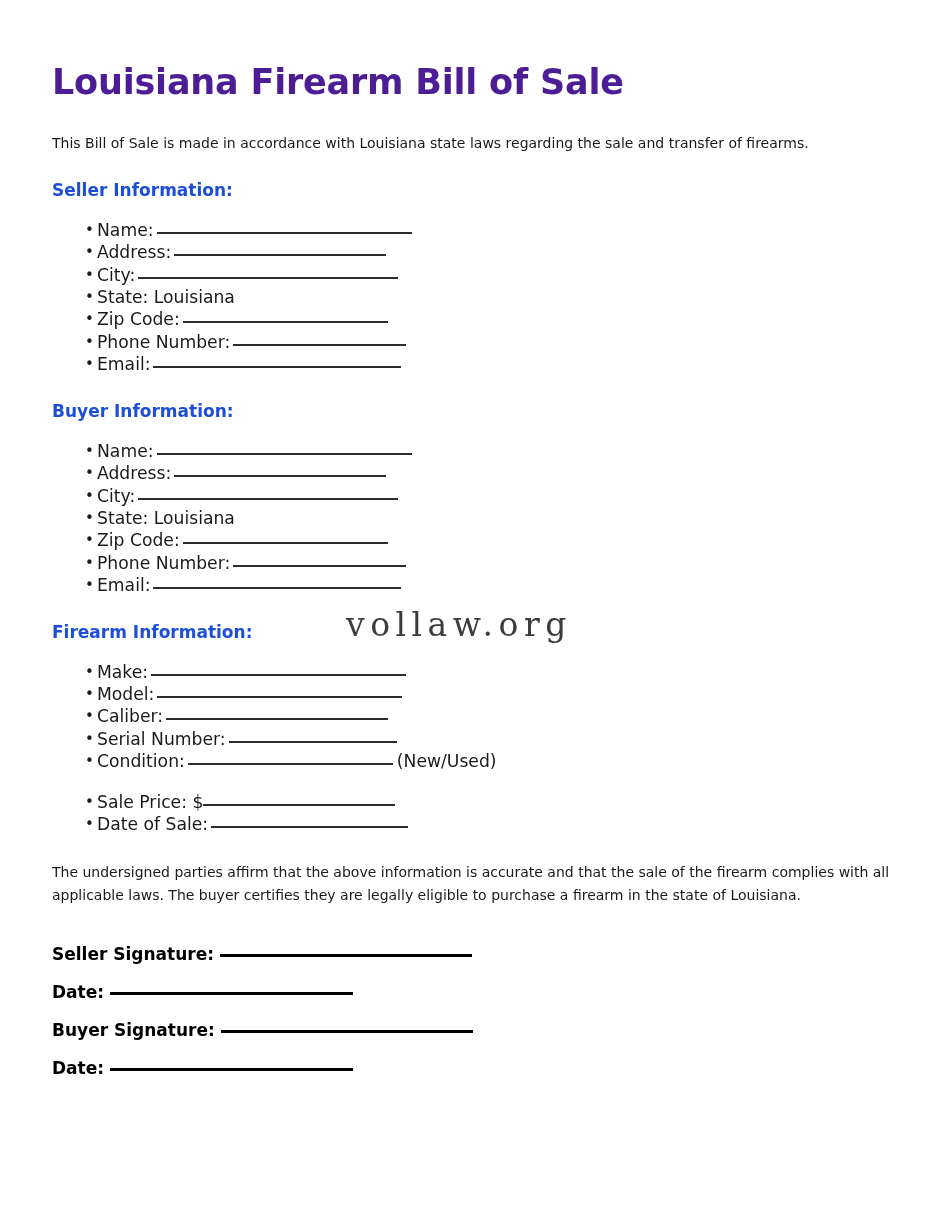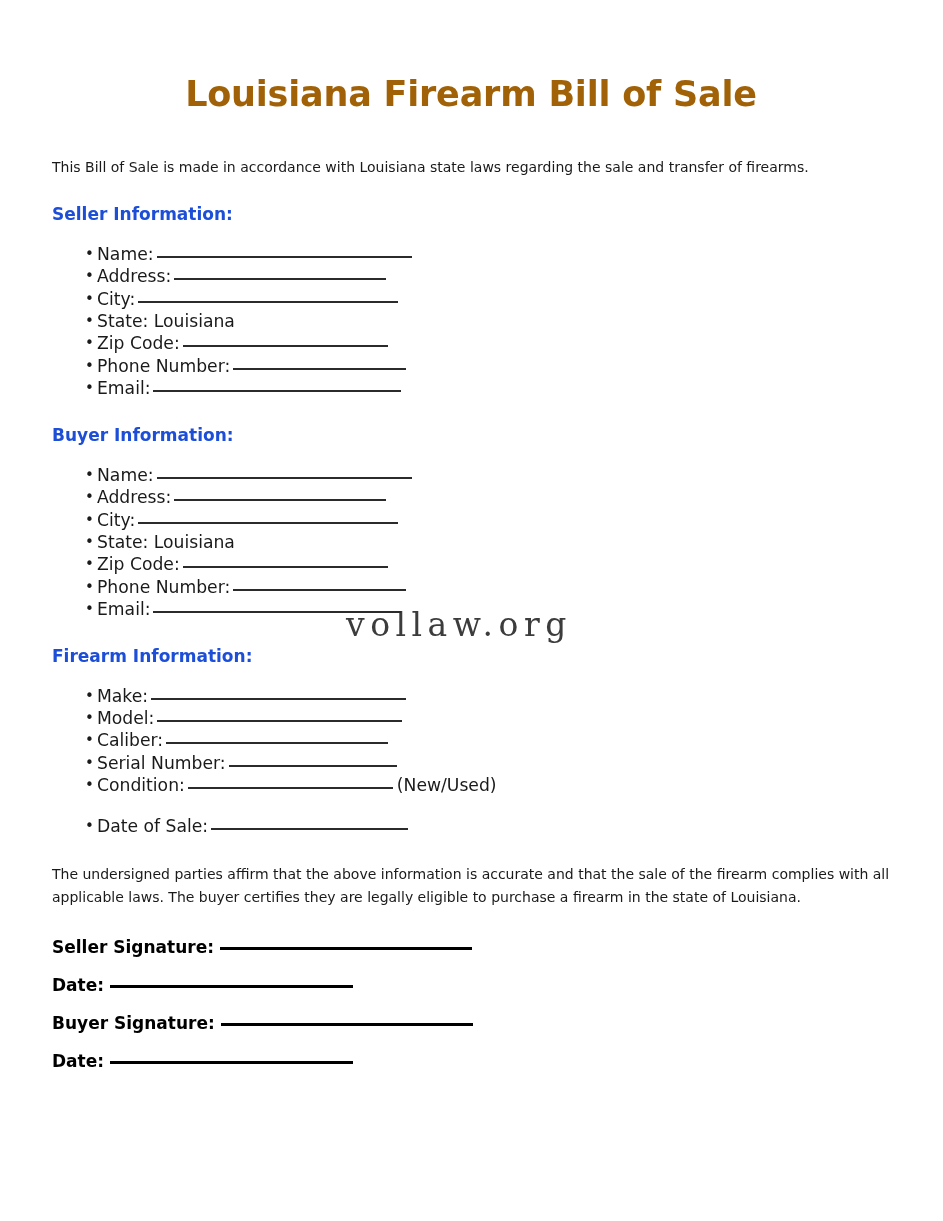--- a/index.html
+++ b/index.html
@@ -28,24 +28,23 @@
     top: 0;
     width: 838px;
   }
 
   
   .doc-title {
     font-size: 35px;
     font-weight: bold;
     line-height: 1.15;
     letter-spacing: -0.2px;
-    margin: 12px;
+    margin: 0;
     padding-top: 62px;
-    color: #a16207;
-    text-align: center;
+    color: #4c1d95;
   }
 
   
   .para {
     font-size: 14px;
     line-height: 22.6px;
     margin: 0;
     color: #1a1a1a;
   }
   .intro {
@@ -112,20 +111,21 @@
     font-size: 17px;
     font-weight: bold;
     line-height: 22px;
     color: #000000;
     margin: 0;
     padding-top: 16px;
     white-space: nowrap;
   }
   .sig-line:first-child {
     padding-top: 0;
+    margin-top: 8px;
   }
   .sig-fill {
     display: inline-block;
     border-bottom: 3px solid #000000;
     vertical-align: 3px;
     height: 11px;
     margin-left: 6px;
   }
 
   
@@ -180,20 +180,21 @@
     <h2 class="section-heading">Firearm Information:</h2>
     <ul class="fields">
         <li><span>Make:</span><span class="fill" style="width: 255px;"></span></li>
         <li><span>Model:</span><span class="fill" style="width: 245px;"></span></li>
         <li><span>Caliber:</span><span class="fill" style="width: 222px;"></span></li>
         <li><span>Serial Number:</span><span class="fill" style="width: 168px;"></span></li>
         <li><span>Condition:</span><span class="fill" style="width: 205px;"></span><span class="tail">(New/Used)</span></li>
       </ul>
 
     <ul class="fields">
+        <li><span>Sale Price: $</span><span class="fill nogap" style="width: 192px;"></span></li>
         <li><span>Date of Sale:</span><span class="fill" style="width: 197px;"></span></li>
       </ul>
 
     <p class="para affirm">The undersigned parties affirm that the above information is accurate and that the sale of the firearm complies with all applicable laws. The buyer certifies they are legally eligible to purchase a firearm in the state of Louisiana.</p>
 
     <div class="sig-block">
         <div class="sig-line"><span>Seller Signature:</span><span class="sig-fill" style="width: 252px;"></span></div>
         <div class="sig-line"><span>Date:</span><span class="sig-fill" style="width: 243px;"></span></div>
         <div class="sig-line"><span>Buyer Signature:</span><span class="sig-fill" style="width: 252px;"></span></div>
         <div class="sig-line"><span>Date:</span><span class="sig-fill" style="width: 243px;"></span></div>

